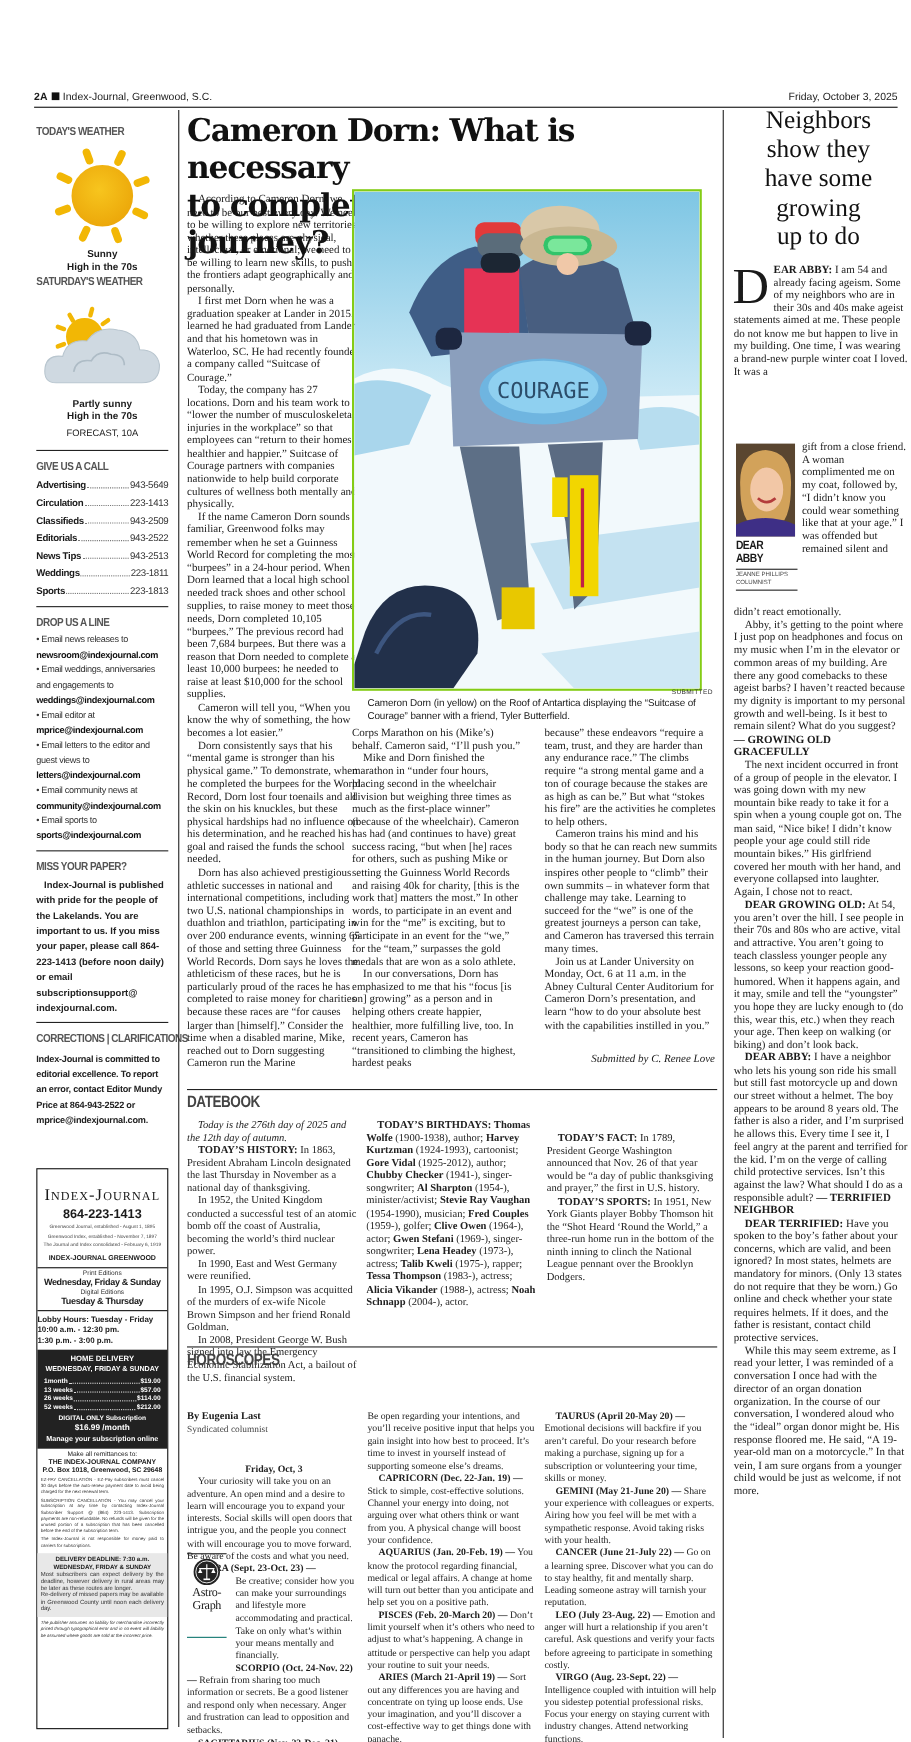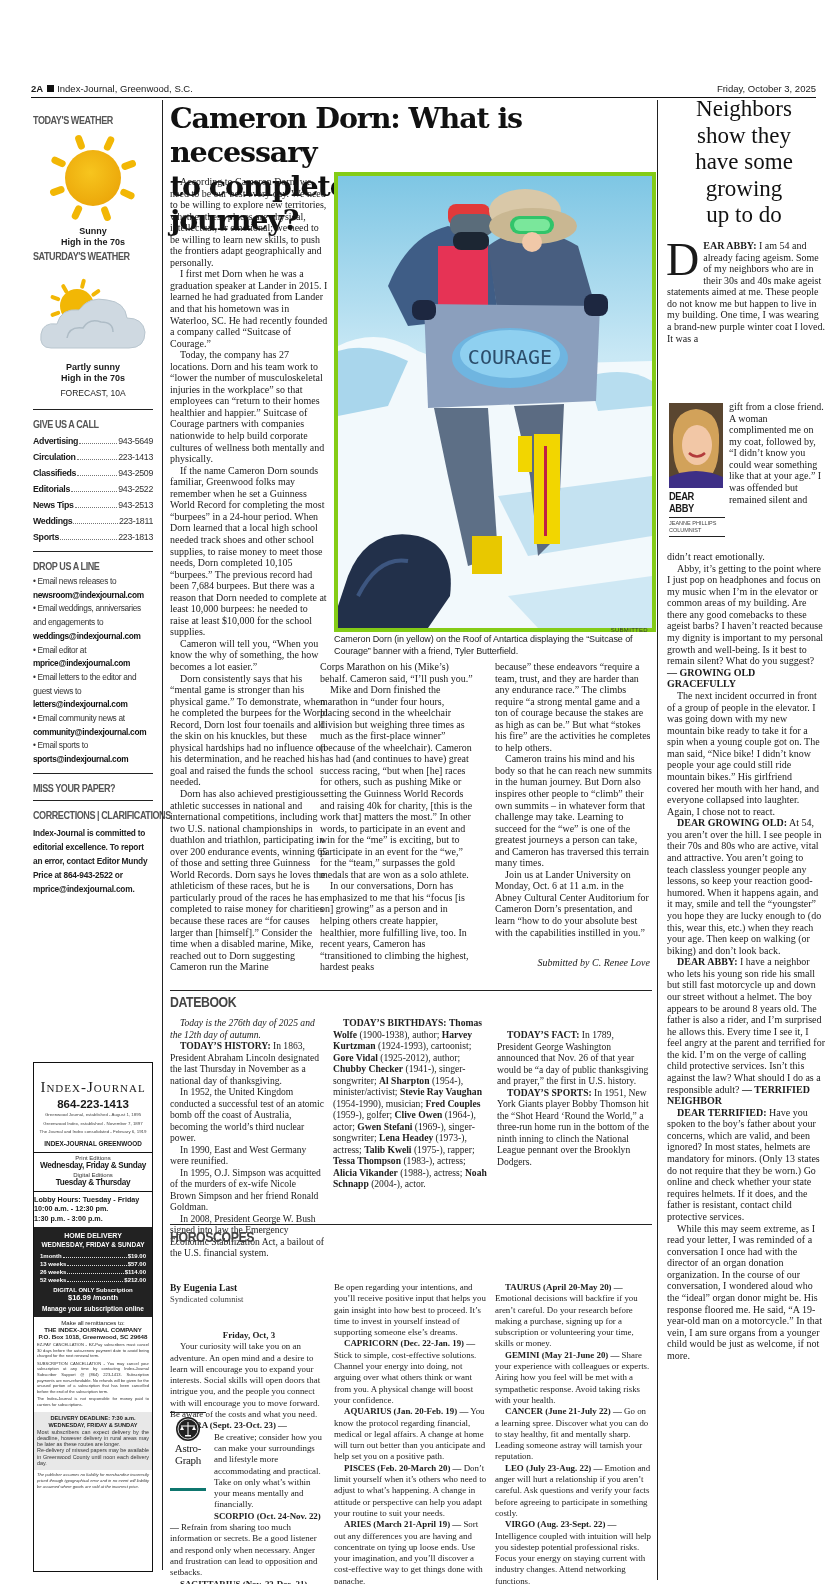--- a/index.html
+++ b/index.html
@@ -45,41 +45,41 @@
   .ij-grey{background:#e8e8e8;}
 
   
   .vrule{position:absolute;width:1px;background:#222;}
 
   
   #headline{left:170px;top:101px;width:480px;font-family:"DejaVu Serif",serif;font-weight:bold;font-size:28.5px;line-height:34px;letter-spacing:-1.1px;color:#111;}
   .body-col{position:absolute;font-family:"Liberation Serif",serif;font-size:10px;line-height:11.55px;color:#1a1a1a;text-align:left;}
   .body-col p{margin:0;text-indent:10px;}
   .body-col p.ni{text-indent:0;}
-  #photo{left:334px;top:172px;width:314px;height:452px;border:4px solid #84cc16;overflow:hidden;}
+  #photo{left:320px;top:172px;width:314px;height:452px;border:2px solid #84cc16;overflow:hidden;}
   #credit{left:560px;top:627px;width:88px;text-align:right;font-family:"Liberation Sans",sans-serif;font-size:6px;letter-spacing:0.3px;color:#333;}
   #caption{left:334px;top:634px;width:320px;font-family:"Liberation Sans",sans-serif;font-size:9px;line-height:11.5px;color:#222;letter-spacing:-0.1px;}
   #submitted{left:490px;top:957px;width:160px;text-align:right;font-family:"Liberation Serif",serif;font-style:italic;font-size:10px;}
 
   
   .hrule{position:absolute;height:1px;background:#222;}
   .sec-h{position:absolute;font-family:"Liberation Sans",sans-serif;font-weight:bold;font-size:15px;color:#444;letter-spacing:-0.5px;transform:scaleX(0.82);transform-origin:left;}
 
   
   .db-col{position:absolute;top:1017px;width:154px;font-family:"Liberation Serif",serif;font-size:9.6px;line-height:11.5px;color:#222;}
   .db-col p{margin:0;text-indent:10px;}
 
   
   .hs-col{position:absolute;font-family:"Liberation Serif",serif;font-size:8.9px;line-height:11.3px;color:#222;}
   .hs-col p{margin:0;text-indent:10px;}
   .hs-col p.ni{text-indent:0;}
   #byline{left:170px;top:1283px;font-family:Liberation Serif, serif;}
   #byline .n{font-weight:bold;font-size:9.5px;}
   #byline .t{font-size:8.5px;color:#444;margin-top:1px;}
-  #astro{left:170px;top:1412px;width:36px;height:75px;border-top:1px solid #222;border-bottom:3px solid #0f766e;text-align:center;}
+  #astro{left:170px;top:1412px;width:36px;height:75px;border-top:1px solid #222;border-bottom:1px solid #0f766e;text-align:center;}
   #astro .lbl{font-family:"Liberation Serif",serif;font-size:11px;line-height:12px;letter-spacing:-0.3px;}
 
   
   #abby-head{left:664px;top:96px;width:160px;text-align:center;font-family:"Liberation Serif",serif;font-size:23px;line-height:26.5px;color:#111;}
   .ab-col{position:absolute;font-family:"Liberation Serif",serif;font-size:10px;line-height:11.58px;color:#1a1a1a;}
   .ab-col p{margin:0;text-indent:10px;}
   .ab-col p.ni{text-indent:0;}
   .dropcap{float:left;font-family:"Liberation Serif",serif;font-size:46px;line-height:38px;margin:1px 4px 0 -1px;}
   #abby-photo{left:669px;top:403px;width:54px;height:85px;overflow:hidden;}
   #abby-label{left:669px;top:491px;width:56px;}
@@ -185,20 +185,21 @@
     <div><span>• Email news releases to</span><br><b>newsroom@indexjournal.com</b></div>
     <div><span>• Email weddings, anniversaries and engagements to</span><br><b>weddings@indexjournal.com</b></div>
     <div><span>• Email editor at</span><br><b>mprice@indexjournal.com</b></div>
     <div><span>• Email letters to the editor and guest views to</span> <b>letters@indexjournal.com</b></div>
     <div><span>• Email community news at</span><br><b>community@indexjournal.com</b></div>
     <div><span>• Email sports to</span> <b>sports@indexjournal.com</b></div>
   </div>
 
   <div class="rail-rule"></div>
   <div class="rail-h">MISS YOUR PAPER?</div>
+  <div class="miss" style="margin-top:3px;text-indent:7px;">Index-Journal is published with pride for the people of the Lakelands. You are important to us. If you miss your paper, please call 864-223-1413 (before noon daily) or email subscriptionsupport@ indexjournal.com.</div>
 
   <div class="rail-rule"></div>
   <div class="rail-h">CORRECTIONS | CLARIFICATIONS</div>
   <div class="corr" style="margin-top:5px;">Index-Journal is committed to editorial excellence. To report an error, contact Editor Mundy Price at 864-943-2522 or mprice@indexjournal.com.</div>
 </div>
 
 <div id="ijbox" class="abs">
   <div class="ij-sec" style="padding-bottom:1px;">
     <div class="ij-title">Index-Journal</div>
     <div class="ij-phone">864-223-1413</div>

